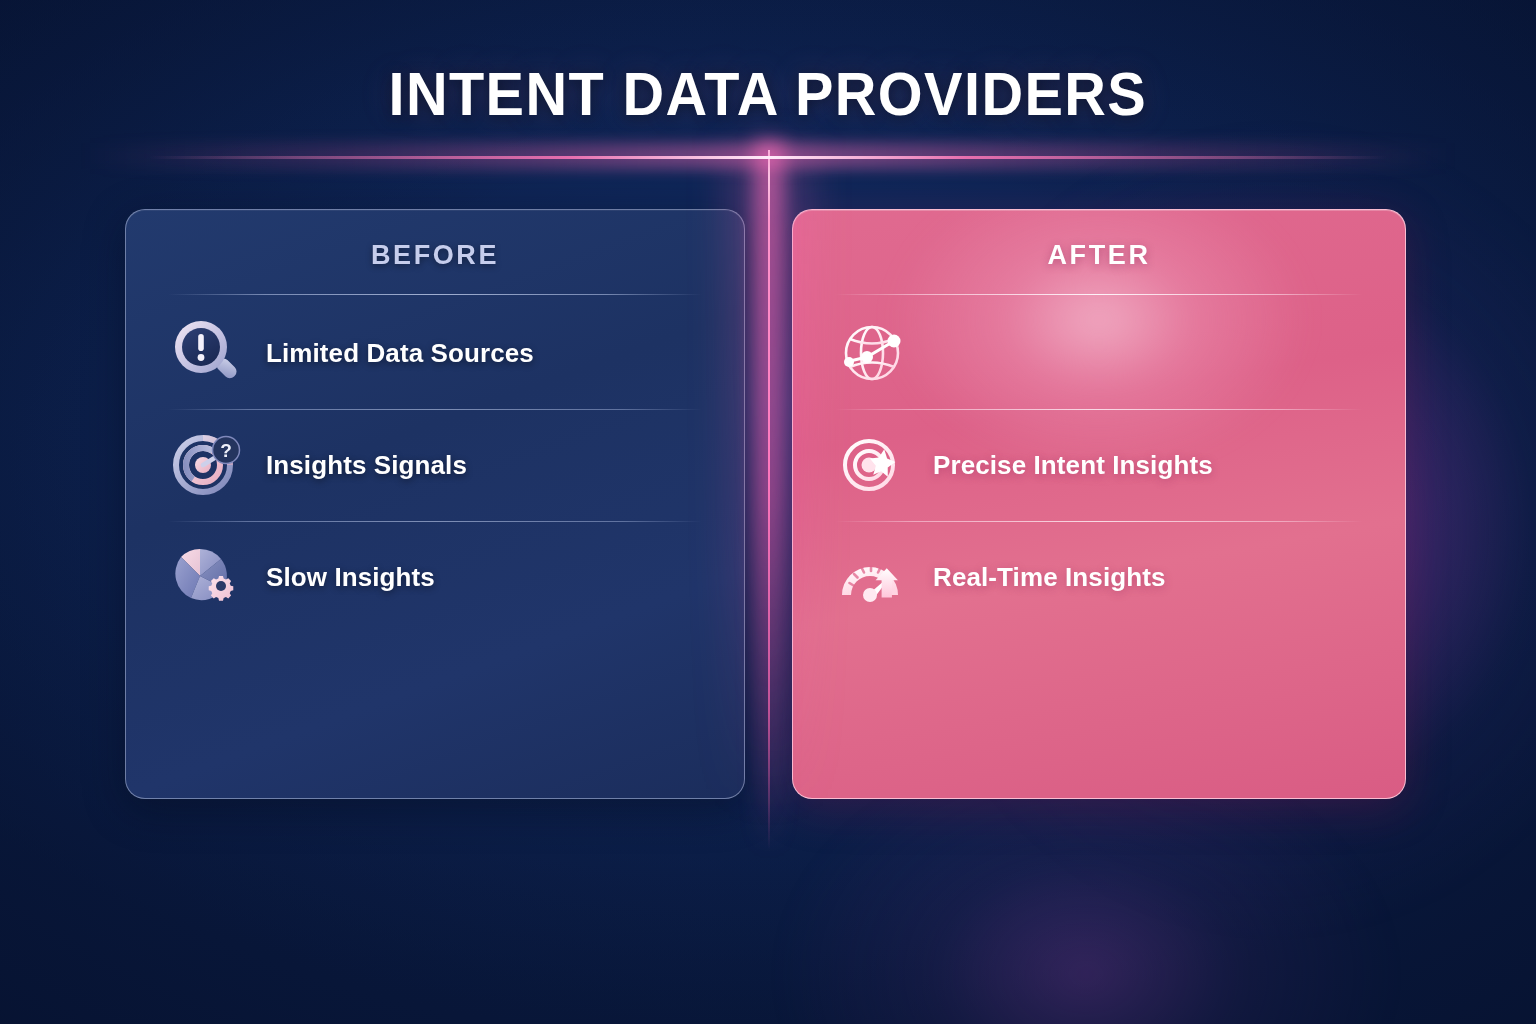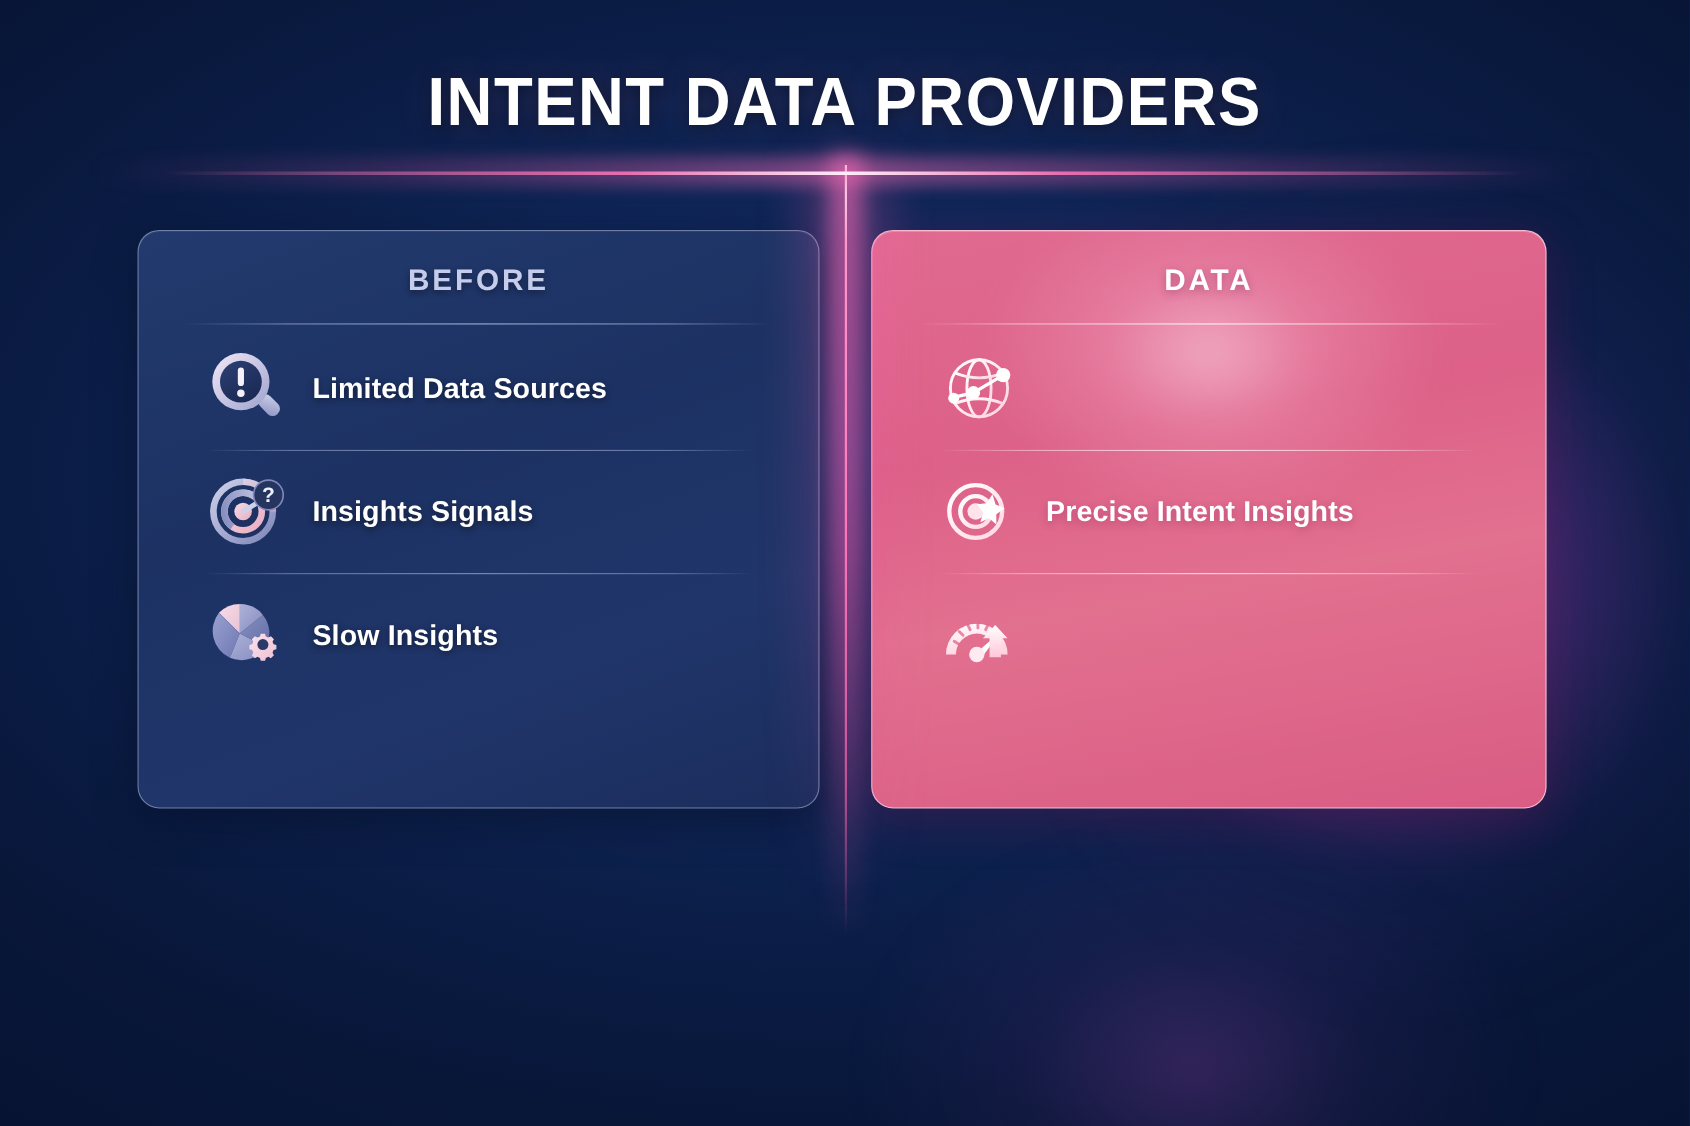--- a/index.html
+++ b/index.html
@@ -110,21 +110,21 @@
     background:linear-gradient(180deg,
       rgba(255,100,180,.22) 0%,
       rgba(230,80,165,.14) 60%,
       rgba(200,70,150,0) 100%);
     filter:blur(20px);
   }
 
   
   .panel{
     position:absolute;
-    top:209px; height:526px;
+    top:209px; height:590px;
     border-radius:20px;
     z-index:4;
   }
   .panel-before{
     left:125px; width:620px;
     background:linear-gradient(160deg, #223a6e 0%, #1d3263 40%, #20356a 72%, #1b2d5c 100%);
     border:1.5px solid rgba(186,198,228,.52);
     box-shadow:0 10px 40px rgba(4,10,32,.45), inset 0 1px 0 rgba(255,255,255,.06);
   }
   .panel-after{
@@ -171,21 +171,21 @@
   .panel-before .head-rule{
     background:linear-gradient(90deg, rgba(190,205,240,0) 0%, rgba(190,205,240,.55) 18%, rgba(210,222,250,.72) 50%, rgba(190,205,240,.55) 82%, rgba(190,205,240,0) 100%);
   }
   .panel-after .head-rule{
     background:linear-gradient(90deg, rgba(255,225,238,0) 0%, rgba(255,225,238,.6) 16%, rgba(255,248,252,.95) 50%, rgba(255,225,238,.6) 84%, rgba(255,225,238,0) 100%);
   }
 
   .items{
     position:relative;
     margin-top:26px;
-    padding:0 60px;
+    padding:0 42px;
     z-index:2;
   }
   .item{
     display:flex;
     align-items:center;
     height:112px;
     gap:20px;
     position:relative;
   }
   .item + .item::before{
@@ -336,21 +336,21 @@
       <div class="item-label">Slow Insights</div>
     </div>
 
   </div>
 </div>
 
 <div class="panel panel-after">
   <div class="inner-glow"></div>
 
   <div class="panel-head">
-    <div class="label">DATA</div>
+    <div class="label">AFTER</div>
     <div class="head-rule"></div>
   </div>
 
   <div class="items">
 
     <div class="item">
       <div class="item-icon">
         <svg width="76" height="76" viewBox="0 0 76 76">
           <defs>
             <linearGradient id="aGlobe" x1="0" y1="0" x2="1" y2="1">
@@ -420,16 +420,17 @@
             <line x1="26" y1="29.5" x2="28" y2="33.5"></line>
             <line x1="35" y1="27.5" x2="35" y2="32"></line>
             <line x1="44" y1="29.5" x2="42" y2="33.5"></line>
             <line x1="52" y1="35" x2="48.5" y2="38.5"></line>
           </g>
           <path d="M34 54 L56 35 L39 58 Z" fill="#ffffff"></path>
           <circle cx="34" cy="56" r="7" fill="#ffeaf1"></circle>
           <path d="M54 58 L54 38 L47 38 L60 24 L73 38 L66 38 L66 58 Z" fill="url(#aArrow)" transform="translate(-6,0) scale(0.86) translate(6,10)"></path>
         </svg>
       </div>
+      <div class="item-label">Real-Time Insights</div>
     </div>
 
   </div>
 </div>
 
 </body></html>

